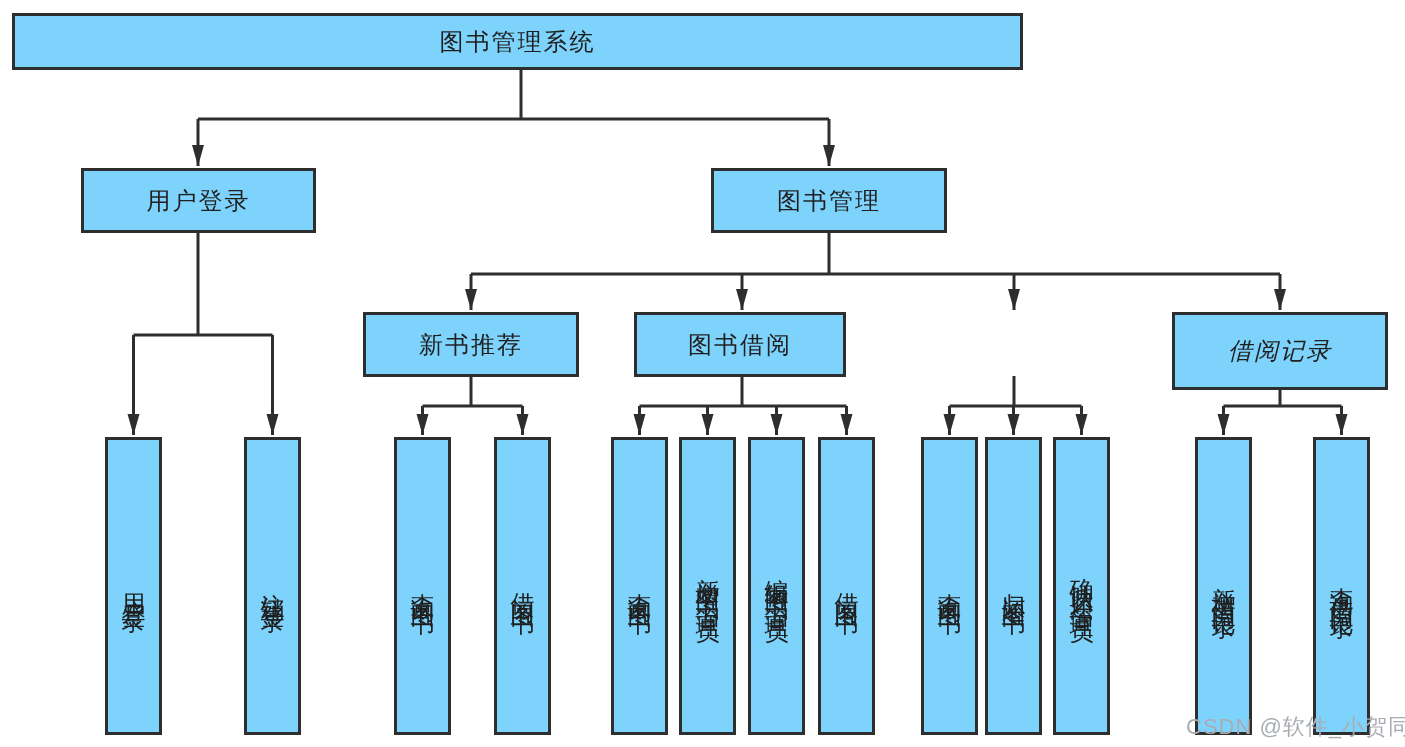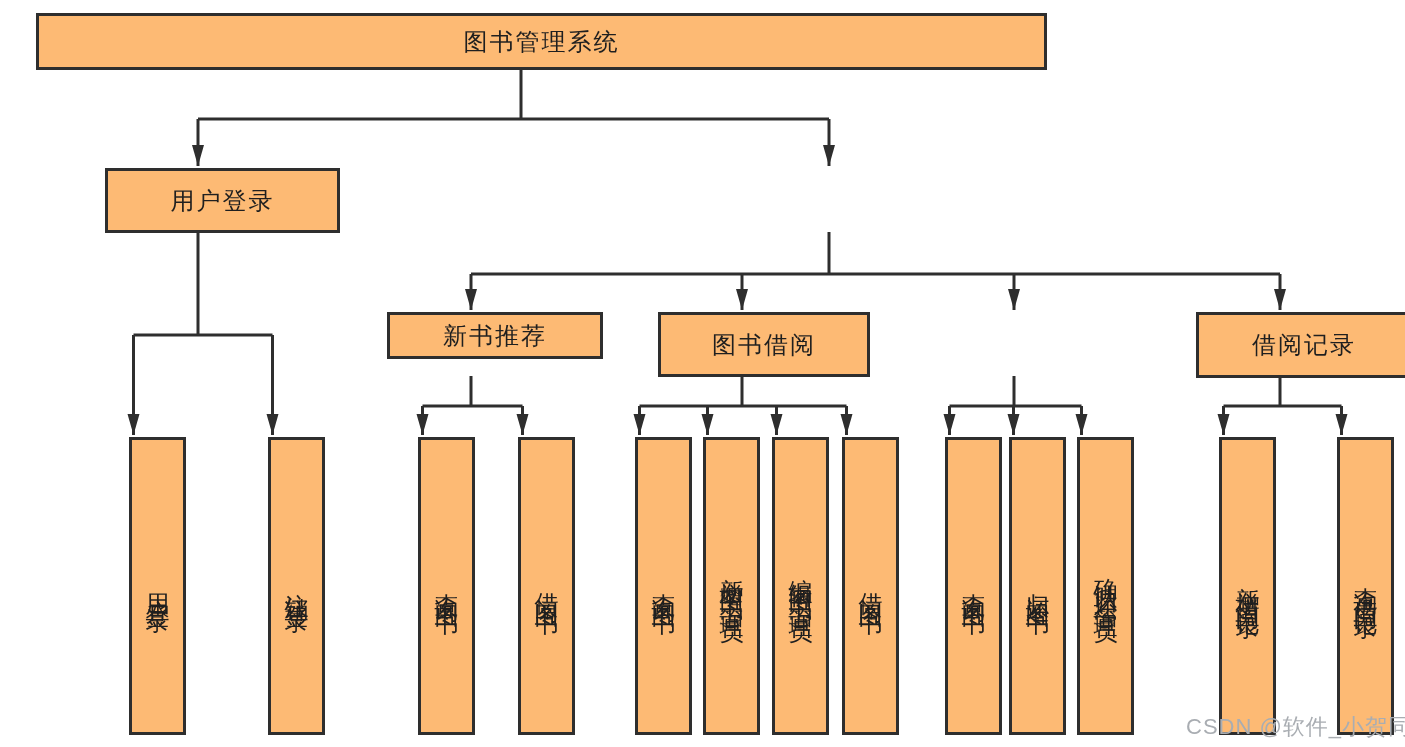--- a/index.html
+++ b/index.html
@@ -15,27 +15,26 @@
     background:var(--bg);
     overflow:hidden;
     font-family:"Liberation Sans","DejaVu Sans",sans-serif;
     color:var(--text);
   }
   .wires{position:absolute;left:0;top:0;width:1405px;height:747px;z-index:1;}
   .node{
     position:absolute;
     box-sizing:border-box;
     border:3px solid var(--line);
-    background:#fdba74;
+    background:#7dd3fc;
     display:flex;align-items:center;justify-content:center;
     z-index:2;
     font-size:24px;
     letter-spacing:2px;
     white-space:nowrap;
-    margin-left:24px;
   }
   .vnode{
     writing-mode:vertical-rl;
     text-orientation:mixed;
     letter-spacing:6px;
     white-space:normal;
     line-height:1;
   }
   .watermark{
     position:absolute;
@@ -91,24 +90,25 @@
 
       <path d="M1280,376 V406 M1223.5,406 H1341.5"></path>
       <line x1="1223.5" y1="406" x2="1223.5" y2="435" marker-end="url(#arw)"></line>
       <line x1="1341.5" y1="406" x2="1341.5" y2="435" marker-end="url(#arw)"></line>
     </g>
   </svg>
 
   <div class="node" style="left:12px;top:13px;width:1011px;height:57px;">图书管理系统</div>
 
   <div class="node" style="left:81px;top:168px;width:235px;height:65px;">用户登录</div>
+  <div class="node" style="left:711px;top:168px;width:236px;height:65px;">图书管理</div>
 
-  <div class="node" style="left:363px;top:312px;width:216px;height:47px;">新书推荐</div>
+  <div class="node" style="left:363px;top:312px;width:216px;height:65px;">新书推荐</div>
   <div class="node" style="left:634px;top:312px;width:212px;height:65px;">图书借阅</div>
-  <div class="node" style="left:1172px;top:312px;width:216px;height:66px;">借阅记录</div>
+  <div class="node" style="left:1172px;top:312px;width:216px;height:78px;font-style:italic;">借阅记录</div>
 
   <div class="node vnode" style="left:105px;top:437px;width:57px;height:298px;">用户登录</div>
   <div class="node vnode" style="left:244px;top:437px;width:57px;height:298px;">注销登录</div>
 
   <div class="node vnode" style="left:394px;top:437px;width:57px;height:298px;">查询图书</div>
   <div class="node vnode" style="left:494px;top:437px;width:57px;height:298px;">借阅图书</div>
 
   <div class="node vnode" style="left:611px;top:437px;width:57px;height:298px;">查询图书</div>
   <div class="node vnode" style="left:679px;top:437px;width:57px;height:298px;">新增图书（管理员）</div>
   <div class="node vnode" style="left:748px;top:437px;width:57px;height:298px;">编辑图书（管理员）</div>

